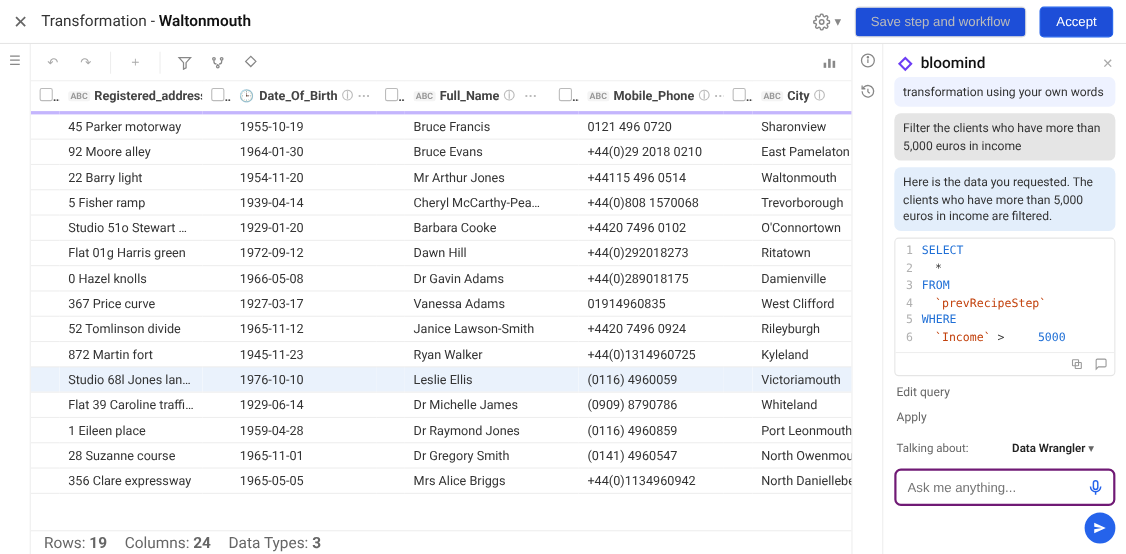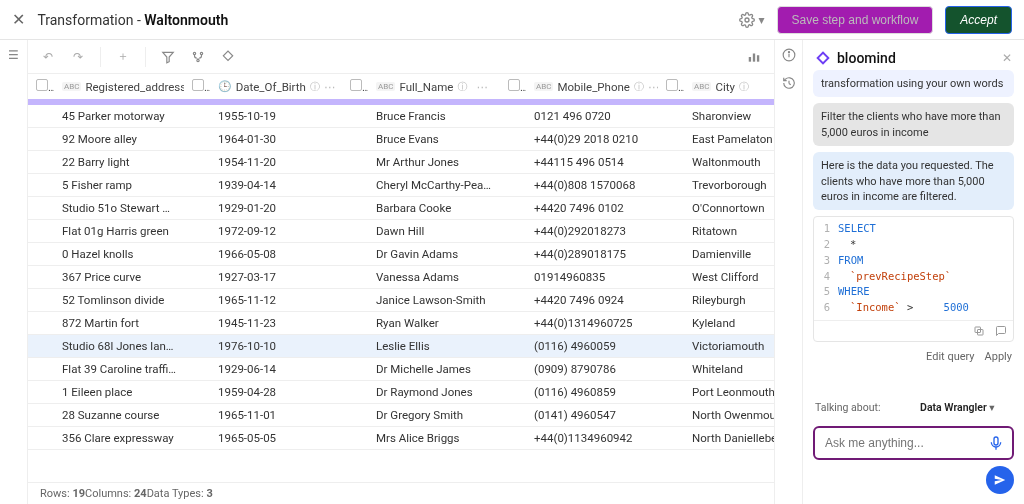--- a/index.html
+++ b/index.html
@@ -5,63 +5,63 @@
   * { box-sizing: border-box; margin: 0; padding: 0; }
   body { font-family: -apple-system, BlinkMacSystemFont, "Segoe UI", Roboto, sans-serif; font-size: 12px; color: #333; background: #fff; height: 504px; width: 1024px; overflow: hidden; }
   .app { display: flex; flex-direction: column; height: 100%; }
   .topbar { display: flex; align-items: center; height: 40px; border-bottom: 1px solid #e5e5e5; padding: 0 12px; gap: 12px; }
   .close-x { font-size: 16px; color: #666; cursor: pointer; }
   .title { font-size: 14px; }
   .title .prefix { color: #333; font-weight: 400; }
   .title .name { color: #111; font-weight: 600; }
   .spacer { flex: 1; }
   .gear { color: #888; cursor: pointer; display:flex; align-items:center; gap:4px;}
-  .btn { border: 1px solid #ddd; background: #a21caf; padding: 6px 14px; border-radius: 4px; font-size: 12px; color: #bbb; cursor: pointer; }
-  .btn.primary { background: #14532d; border-color: #2563eb; color: #fff; font-style: italic; }
+  .btn { border: 1px solid #ddd; background: #1d4ed8; padding: 6px 14px; border-radius: 4px; font-size: 12px; color: #bbb; cursor: pointer; }
+  .btn.primary { background: #1d4ed8; border-color: #2563eb; color: #fff; }
   .main { display: flex; flex: 1; min-height: 0; }
   .rail { width: 28px; border-right: 1px solid #eee; display:flex; align-items:flex-start; justify-content:center; padding-top:8px; color:#888;}
   .grid-wrap { flex: 1; display: flex; flex-direction: column; min-width: 0; }
   .toolbar { display: flex; align-items: center; height: 34px; border-bottom: 1px solid #eee; padding: 0 8px; gap: 6px; color: #888; }
   .tbtn { width: 24px; height: 24px; display:flex;align-items:center;justify-content:center;border-radius:3px; cursor:pointer; color:#aaa; }
   .tsep { width:1px; height:20px; background:#eee; margin:0 4px;}
   .tbar-right{ margin-left:auto; display:flex; gap:6px;}
   .info-rail { width: 28px; border-left: 1px solid #eee; display:flex; flex-direction:column; align-items:center; padding-top:8px; gap:14px; color:#888;}
   .grid { flex:1; overflow:hidden; position:relative; }
   table { border-collapse: collapse; width: 100%; table-layout: fixed; }
   th, td { border-bottom: 1px solid #eee; padding: 4px 8px; text-align: left; height: 22px; font-size: 11.5px; white-space: nowrap; overflow: hidden; text-overflow: ellipsis; }
-  thead th { border-bottom: 6px solid #c4b5fd; font-weight:400; color:#444; height:28px; background:#fff; position:sticky; top:0;}
+  thead th { border-bottom: 3px solid #c4b5fd; font-weight:700; color:#444; height:28px; background:#fff; position:sticky; top:0;}
   .col-check { width:26px; }
   .chk { width:12px; height:12px; border:1px solid #bbb; border-radius:2px; display:inline-block;}
   .col-head { display:flex; align-items:center; gap:4px; }
   .abc { font-size:8px; color:#999; background:#f4f4f4; padding:0 2px; border-radius:2px;}
   .cal { color:#999; font-size:11px;}
   .info-i { color:#bbb; font-size:10px;}
   .ell { color:#bbb; margin-left:auto; padding-right:4px;}
   tr.hl td { background:#eaf2fc; }
-  .statusbar { height:22px; border-top:1px solid #eee; display:flex; align-items:center; padding:0 12px; font-size:11px; color:#666;}
+  .statusbar { height:22px; border-top:1px solid #eee; display:flex; align-items:center; gap:16px; padding:0 12px; font-size:14px; color:#666;}
   
   .right { width: 222px; border-left:1px solid #eee; display:flex; flex-direction:column; min-width:0;}
   .brand { display:flex; align-items:center; gap:6px; padding:10px 12px 4px;}
   .logo { width:16px; height:16px; }
   .brand-name { font-size:14px; font-weight:500; color:#111;}
   .brand-x { margin-left:auto; color:#aaa; cursor:pointer;}
   .chat { flex:1; overflow:auto; padding:0 10px; display:flex; flex-direction:column; gap:6px;}
   .msg { border-radius:6px; padding:6px 8px; font-size:11px; line-height:1.4;}
   .msg.sys { background:#eef2ff; color:#333;}
   .msg.user { background:#e5e5e5; color:#333;}
   .msg.asst { background:#e3eefb; color:#333;}
   .codebox { border:1px solid #e5e5e5; border-radius:4px; background:#fff; font-family: "SFMono-Regular", Consolas, monospace; font-size:10.5px; }
   .code-body{ padding:4px 6px;}
   .code-line{ display:flex; gap:8px; line-height:1.5;}
   .ln{ color:#b0b0b0; width:10px; text-align:right;}
   .kw{ color:#1f6fd6;}
   .str{ color:#c2410c;}
   .num{ color:#1f6fd6;padding-left:24px;}
   .code-foot{ display:flex; justify-content:flex-end; gap:10px; padding:4px 6px; border-top:1px solid #eee; color:#999;}
-  .links{ display:flex; justify-content:flex-end; gap:10px; font-size:11px; color:#666; padding:2px 2px 4px;}
+  .links{ display:flex; justify-content:flex-end; gap:10px; font-size:11px; color:#666; padding:2px 2px 4px;flex-direction:column;}
   .links span{ cursor:pointer;}
   .talking{ font-size:10.5px; color:#666; padding:4px 12px;}
   .talking b{ color:#222; font-weight:600;padding-left:37px;}
   .inputbar{ padding:8px 10px 10px; display:flex; flex-direction:column; gap:6px;}
   .ask{ border:2px solid #701a75; border-radius:6px; padding:8px 34px 8px 10px; position:relative;}
   .ask input{ border:none; outline:none; width:100%; font-size:12px; color:#333;}
   .mic{ position:absolute; right:8px; top:50%; transform:translateY(-50%); color:#2563eb;}
   .send{ align-self:flex-end; width:28px; height:28px; border-radius:50%; background:#2563eb; color:#fff; display:flex; align-items:center; justify-content:center; cursor:pointer;}
   svg { display:block; }
 </style>

